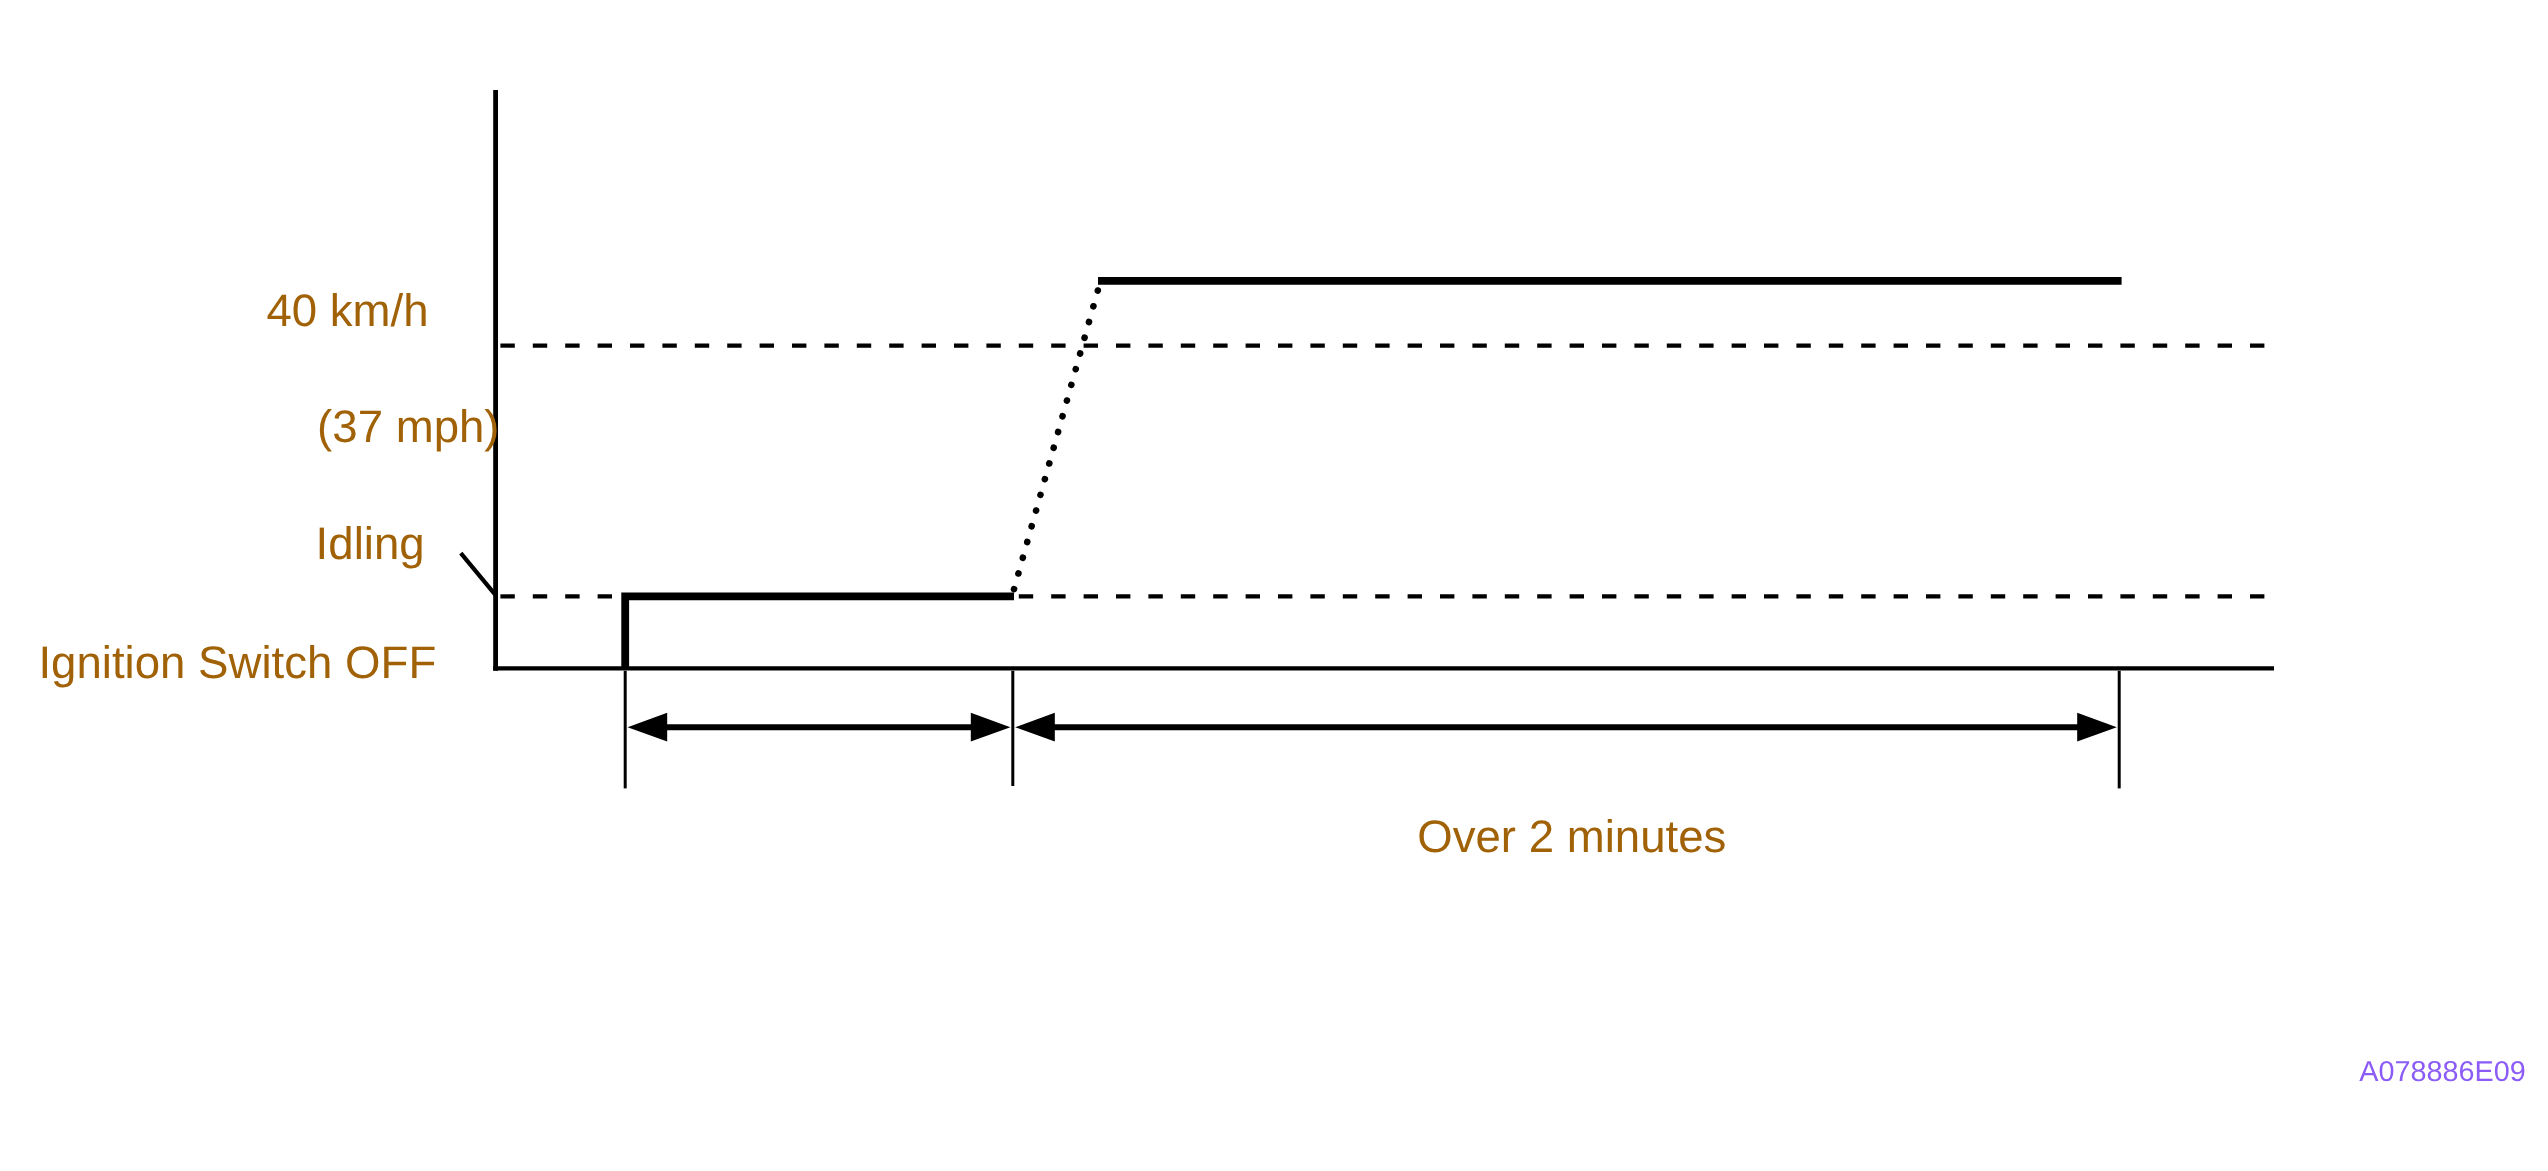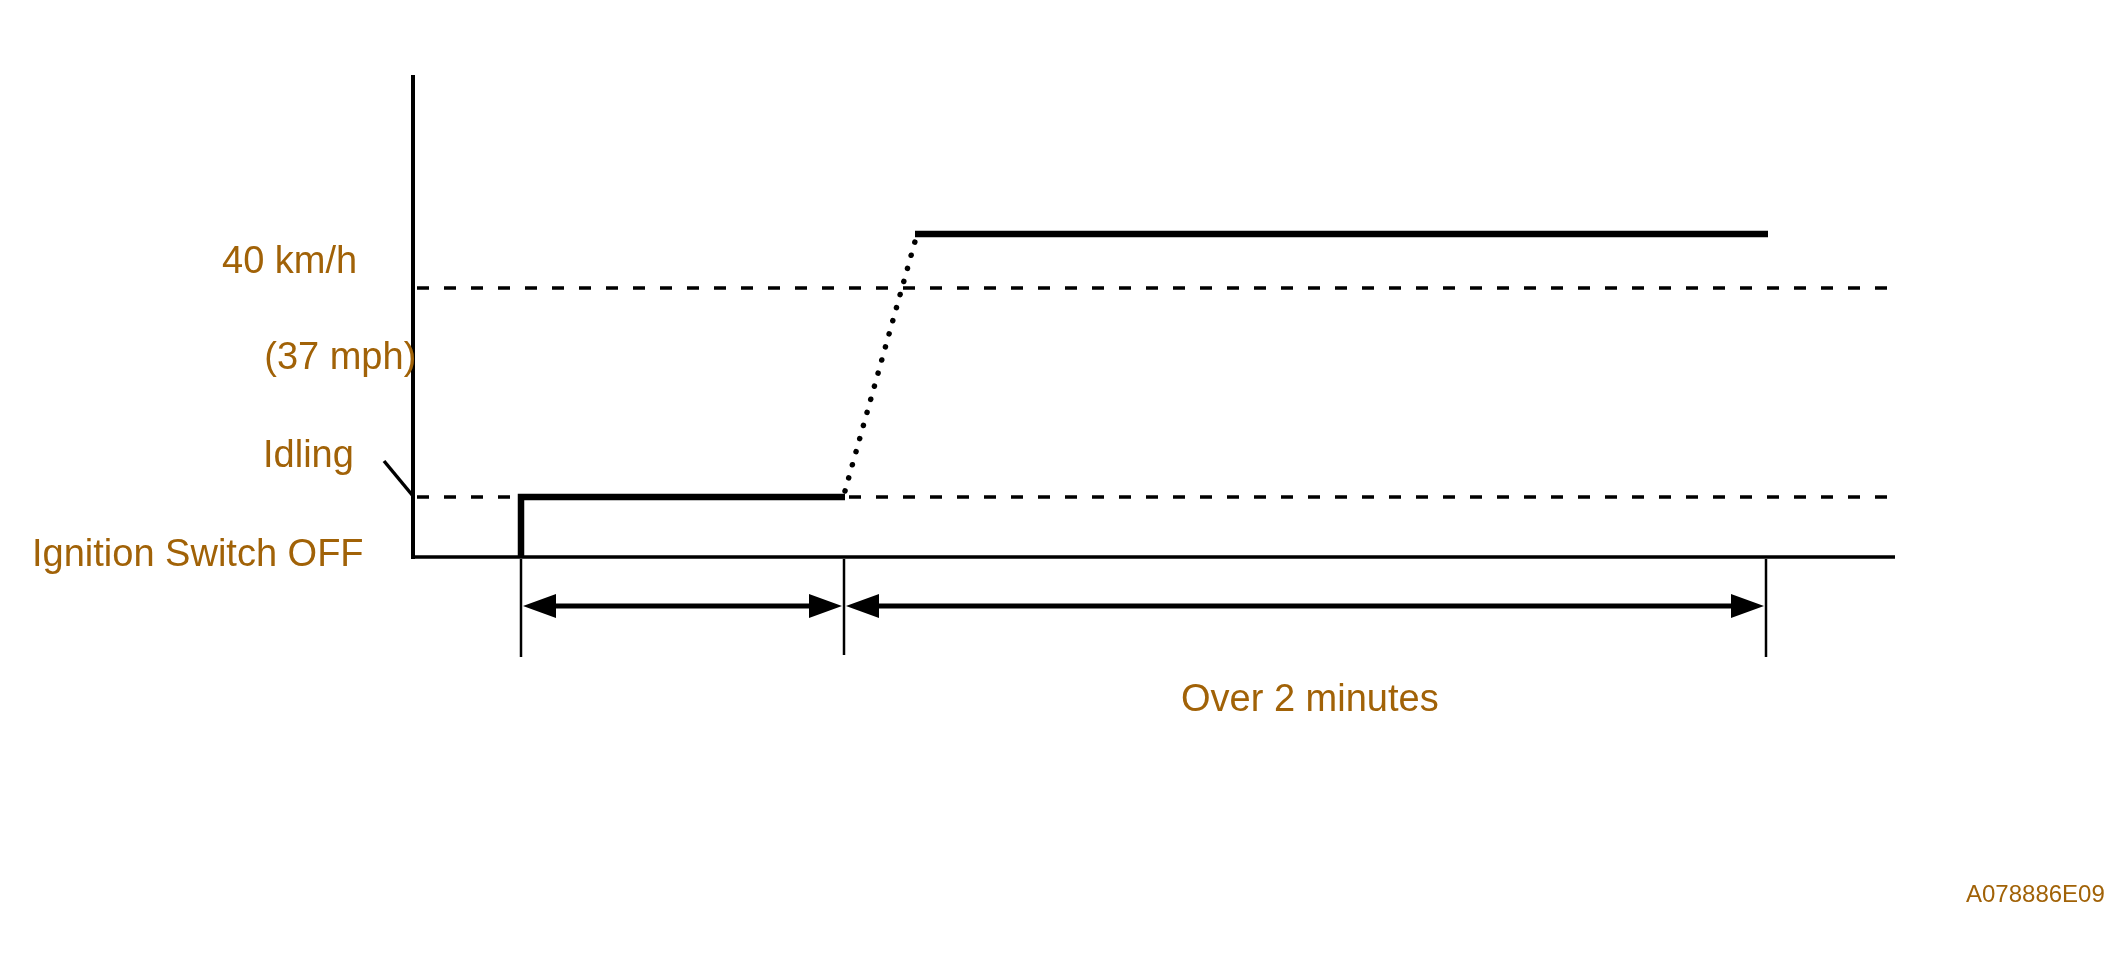--- a/index.html
+++ b/index.html
@@ -16,21 +16,21 @@
     position:absolute;
     font-size:38px;
     line-height:48px;
     white-space:pre;
     color:#a16207;
   }
   .code{
     position:absolute;
     font-size:24px;
     line-height:24px;
-    color:#a16207;
+    color:#8b5cf6;
   }
 </style>
 </head>
 <body>
 
 <div class="canvas">
 
   <svg class="diagram-svg" width="2123" height="976" viewBox="0 0 2123 976">
 
     <g stroke="#000" fill="none">

